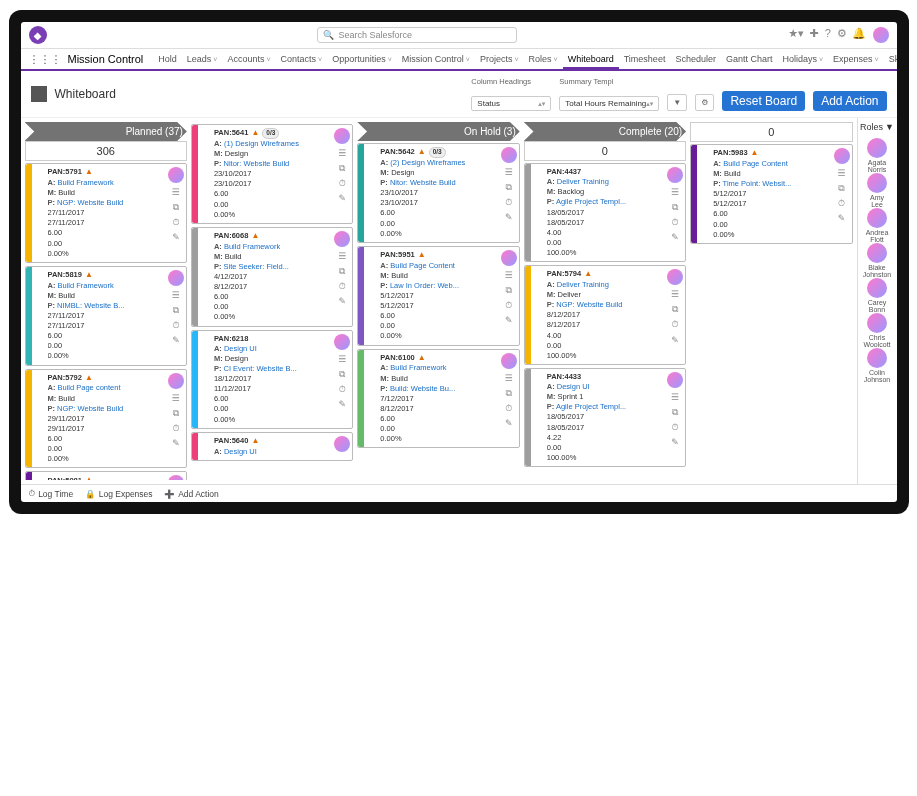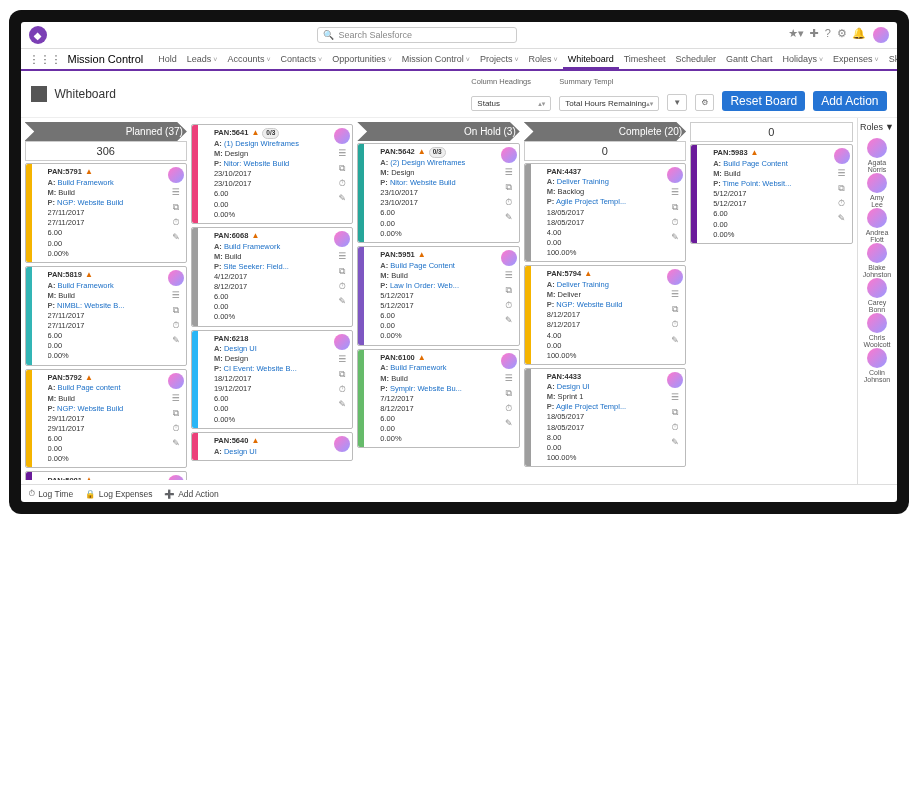--- a/index.html
+++ b/index.html
@@ -256,21 +256,21 @@
                 </div>
               </div>
               <div class="card">
                 <div class="stripe" style="background: rgb(41, 182, 246);"></div>
                 <div class="cardbody">
                   <div class="cardtitle">PAN:6218</div>
                   <div class="row"><b>A:</b> <span class="lnk">Design UI</span></div>
                   <div class="row"><b>M:</b> Design</div>
                   <div class="row"><b>P:</b> <span class="lnk">CI Event: Website B...</span></div>
                   <div class="row">18/12/2017</div>
-                  <div class="row">19/12/2017</div>
+                  <div class="row">11/12/2017</div>
                   <div class="row">6.00</div>
                   <div class="row">0.00</div>
                   <div class="row">0.00%</div>
                 </div>
                 <div class="cardside">
                   <div class="avatar"></div>
                   <span class="mini">☰</span>
                   <span class="mini">⧉</span>
                   <span class="mini">⏱</span>
                   <span class="mini">✎</span>
@@ -332,21 +332,21 @@
                   <span class="mini">⏱</span>
                   <span class="mini">✎</span>
                 </div>
               </div>
               <div class="card">
                 <div class="stripe" style="background: rgb(102, 187, 106);"></div>
                 <div class="cardbody">
                   <div class="cardtitle">PAN:6100 <span class="warn">▲</span></div>
                   <div class="row"><b>A:</b> <span class="lnk">Build Framework</span></div>
                   <div class="row"><b>M:</b> Build</div>
-                  <div class="row"><b>P:</b> <span class="lnk">Symplr: Website Bu...</span></div>
+                  <div class="row"><b>P:</b> <span class="lnk">Build: Website Bu...</span></div>
                   <div class="row">7/12/2017</div>
                   <div class="row">8/12/2017</div>
                   <div class="row">6.00</div>
                   <div class="row">0.00</div>
                   <div class="row">0.00%</div>
                 </div>
                 <div class="cardside">
                   <div class="avatar"></div>
                   <span class="mini">☰</span>
                   <span class="mini">⧉</span>
@@ -404,21 +404,21 @@
               </div>
               <div class="card">
                 <div class="stripe" style="background: rgb(158, 158, 158);"></div>
                 <div class="cardbody">
                   <div class="cardtitle">PAN:4433</div>
                   <div class="row"><b>A:</b> <span class="lnk">Design UI</span></div>
                   <div class="row"><b>M:</b> Sprint 1</div>
                   <div class="row"><b>P:</b> <span class="lnk">Agile Project Templ...</span></div>
                   <div class="row">18/05/2017</div>
                   <div class="row">18/05/2017</div>
-                  <div class="row">8.00</div>
+                  <div class="row">4.22</div>
                   <div class="row">0.00</div>
                   <div class="row">100.00%</div>
                 </div>
                 <div class="cardside">
                   <div class="avatar"></div>
                   <span class="mini">☰</span>
                   <span class="mini">⧉</span>
                   <span class="mini">⏱</span>
                   <span class="mini">✎</span>
                 </div>

